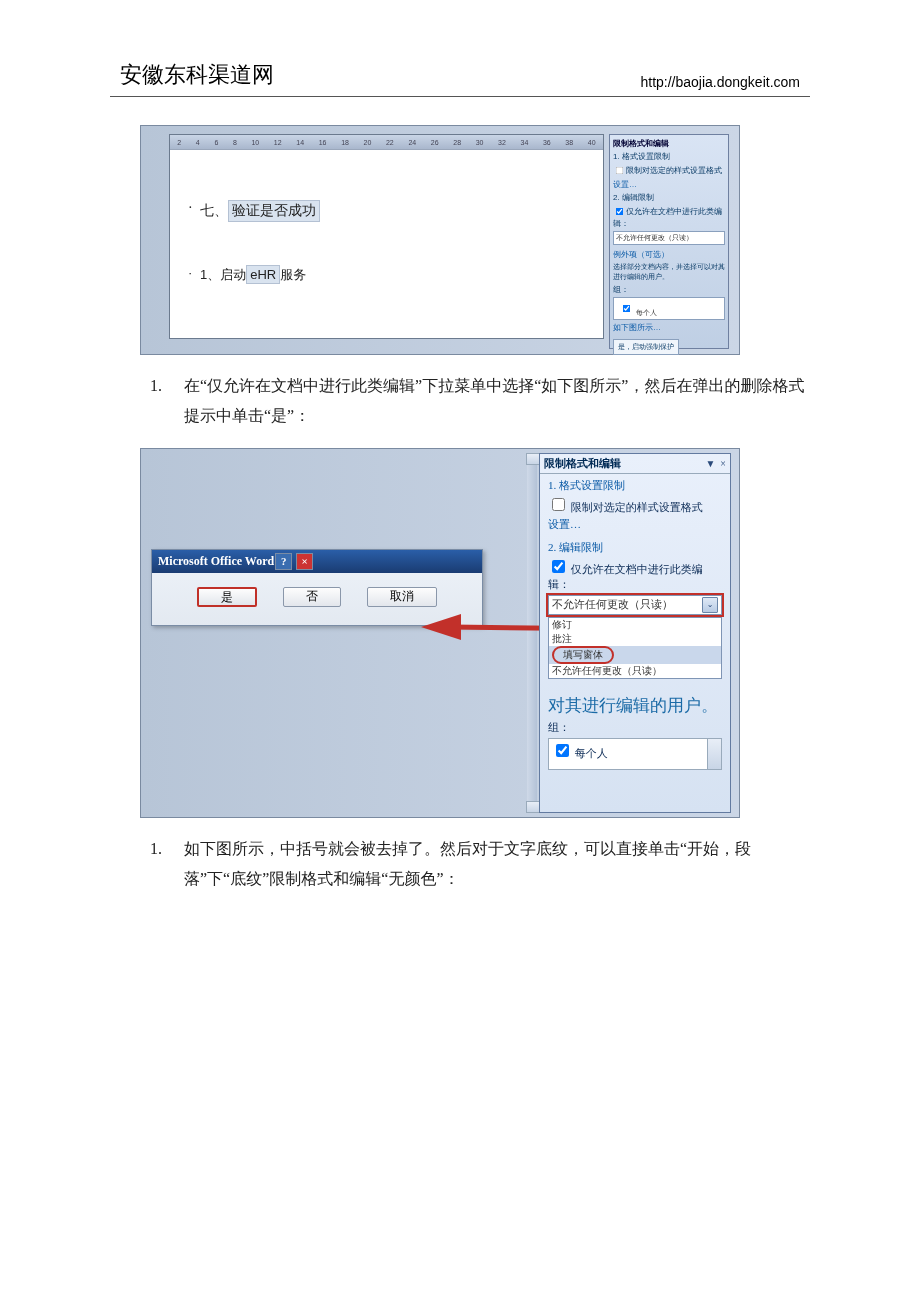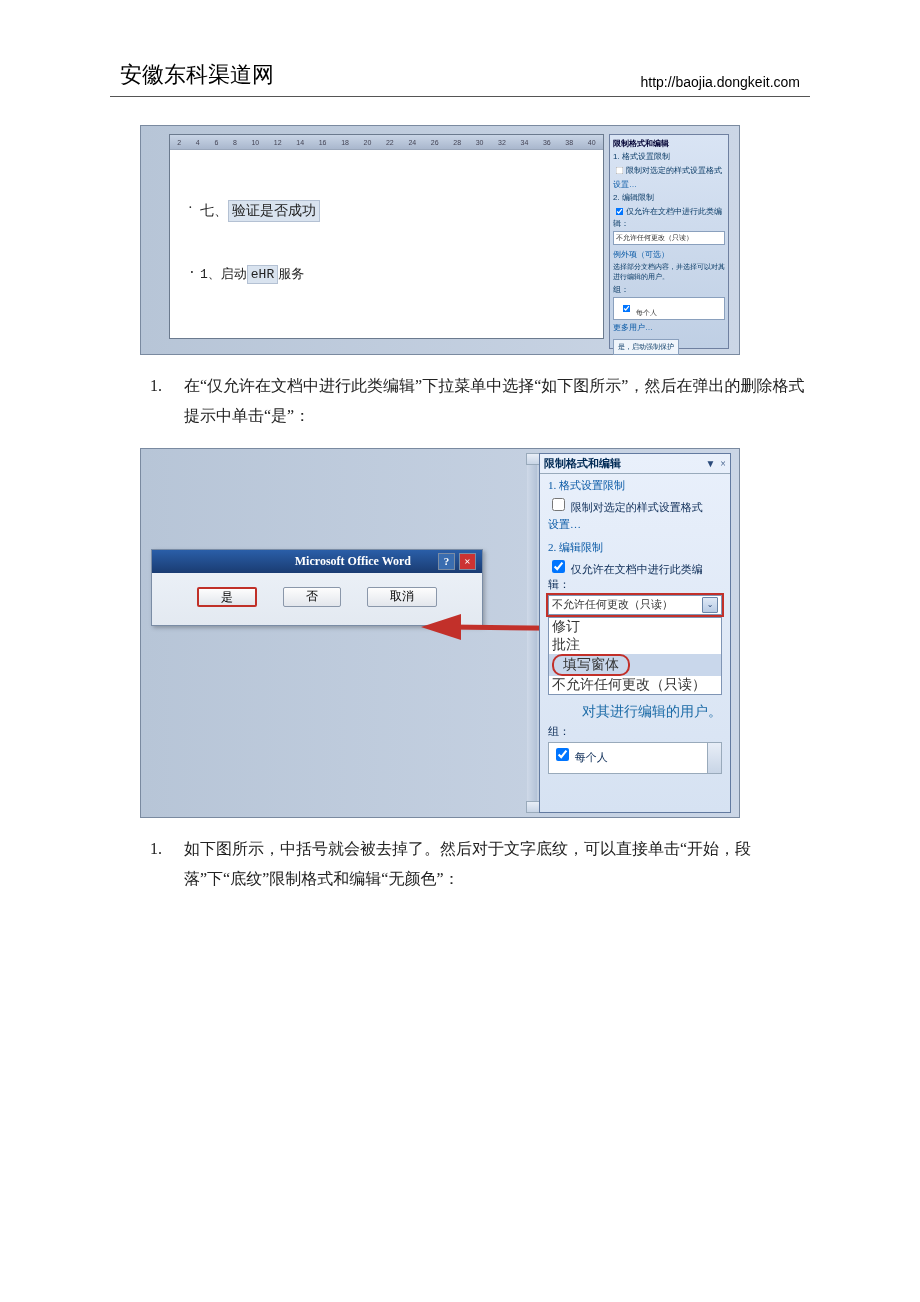--- a/index.html
+++ b/index.html
@@ -13,57 +13,57 @@
   .num-para .marker{width:34px;flex:0 0 34px;}
   .num-para .text{flex:1;}
   
   .fig{width:600px;margin:0 0 0 30px;border:1px solid #7a8aa0;background:linear-gradient(to right,#b7c5d7,#cbd6e6);position:relative;box-sizing:border-box;}
   
   .fig1{height:230px;}
   .doc-area{position:absolute;top:8px;left:8px;width:435px;height:205px;background:#fff;border:1px solid #6b7a8e;box-sizing:border-box;margin-left:20px;}
   .ruler{position:absolute;top:0;left:0;right:0;height:14px;border-bottom:1px solid #9aa7bb;background:linear-gradient(#c9d5e6,#a9b7cd);font-size:7px;color:#445;display:flex;align-items:center;justify-content:space-around;}
   .hl{display:inline-block;background:#d9e3ef;border:1px solid #b4c1d3;padding:1px 3px;}
   .doc-line1{position:absolute;top:65px;left:30px;font-size:14px;font-family:"SimSun",serif;}
-  .doc-line2{position:absolute;top:130px;left:30px;font-size:13px;font-family:Liberation Mono, monospace;}
+  .doc-line2{position:absolute;top:130px;left:30px;font-size:13px;font-family:Liberation Sans, sans-serif;}
   .doc-line1::before,.doc-line2::before{content:"·";position:absolute;left:-12px;}
   .pane-mini{position:absolute;top:8px;right:10px;width:120px;height:215px;background:linear-gradient(#d9e4f4,#bfcfe4);border:1px solid #6f80a0;font-size:8px;color:#0a3b66;box-sizing:border-box;padding:3px;}
   .pane-mini .t{font-weight:bold;color:#003;margin-bottom:2px;font-size:8px;}
   .pane-mini .row{margin:2px 0;}
   .pane-mini .row input[type=checkbox]{transform:scale(.6);vertical-align:middle;margin:0;}
   .pane-mini .dd{border:1px solid #8aa0bd;background:#fff;font-size:7px;padding:1px 2px;margin:2px 0;color:#333;width:95%;}
   .pane-mini .btn{display:inline-block;border:1px solid #8aa0bd;background:#f0f5fb;font-size:7px;padding:2px 4px;margin-top:4px;}
   
   .fig2{height:370px;margin-top:10px;}
   .dialog{position:absolute;top:100px;left:10px;width:330px;background:linear-gradient(#eef3f9,#e3e9f1);border:1px solid #7a8ca5;font-family:"SimSun",serif;font-size:12px;box-shadow:2px 2px 4px rgba(0,0,0,.25);}
-  .dialog .titlebar{background:linear-gradient(#2a5ea8,#1a3c72);color:#fff;font-weight:bold;padding:3px 6px;display:flex;align-items:center;justify-content:flex-end;font-size:12px;gap:26px;}
+  .dialog .titlebar{background:linear-gradient(#2a5ea8,#1a3c72);color:#fff;font-weight:bold;padding:3px 6px;display:flex;align-items:center;justify-content:flex-start;font-size:12px;}
   .dialog .titlebar .ctrls span{display:inline-block;width:15px;height:15px;background:#c33;color:#fff;text-align:center;line-height:15px;margin-left:1px;font-size:11px;border:1px solid #7a8ca5;}
   .dialog .titlebar .ctrls span.q{background:#3a6db0;}
   .dialog .body{padding:8px 10px;}
   .dialog .msg{margin-bottom:6px;}
   .dialog .btns{display:flex;justify-content:center;gap:26px;padding:6px 0 10px;}
   .dialog .btns button{font-size:12px;padding:0 22px;height:20px;background:linear-gradient(#fdfdfd,#e2e6ec);border:1px solid #8a97aa;border-radius:2px;}
   .dialog .btns button.hot{border:2px solid #c03028;}
   
   .arrow-wrap{position:absolute;top:163px;left:280px;width:300px;height:30px;pointer-events:none;}
   .arrow-wrap svg{width:100%;height:100%;}
   
   .pane{position:absolute;top:4px;right:8px;width:192px;height:360px;background:linear-gradient(#e9f0fb,#d6e2f2);border:1px solid #627aa0;box-sizing:border-box;font-family:"SimSun",serif;font-size:11px;color:#0a2a55;}
   .pane .titlebar{display:flex;align-items:center;justify-content:space-between;padding:2px 4px;border-bottom:1px solid #9ab;}
   .pane .titlebar b{color:#002a55;}
   .pane .sec{padding:4px 8px;}
   .pane .num{color:#0a5aa6;margin-bottom:2px;}
   .pane label{font-size:11px;}
   .pane .dd{position:relative;border:1px solid #7f95b5;background:#fff;padding:1px 3px;font-size:11px;color:#333;margin:3px 0;display:flex;justify-content:space-between;align-items:center;}
   .pane .dd .chev{width:14px;height:14px;background:linear-gradient(#dfe9f6,#b8cbe4);border:1px solid #6a85a8;border-radius:1px;display:flex;align-items:center;justify-content:center;font-size:8px;color:#2a4a7a;}
   .pane .dd.hot{box-shadow:0 0 0 2px #c2302a;}
-  .pane .optlist{position:relative;z-index:1;border:1px solid #7f95b5;background:#fff;font-size:14px;color:#333;margin-top:-1px;}
+  .pane .optlist{position:relative;z-index:1;border:1px solid #7f95b5;background:#fff;font-size:10px;color:#333;margin-top:-1px;}
   .pane .optlist div{padding:0 3px;}
   .pane .optlist .sel{background:#c9d7eb;}
   .pane .redcircle{border:2px solid #c2302a;border-radius:10px;display:inline-block;padding:0 9px;}
-  .pane .below{color:#1a6aa6;font-size:14px;line-height:1.3;margin-top:8px;text-align:right;}
+  .pane .below{color:#1a6aa6;font-size:17px;line-height:1.3;margin-top:16px;}
   .pane .userbox{border:1px solid #9ab;background:#fff;margin-top:3px;padding:2px 3px;font-size:11px;height:26px;position:relative;}
   .pane .userbox .sb{position:absolute;right:-1px;top:-1px;bottom:-1px;width:13px;background:linear-gradient(#e8eef7,#c8d5e6);border:1px solid #9ab;}
   .pane .apply{position:absolute;bottom:6px;left:8px;right:8px;font-size:10px;color:#1a6aa6;}
   .pane .apply button{display:block;margin-top:4px;font-size:11px;padding:1px 6px;background:linear-gradient(#fdfdfd,#e2e6ec);border:1px solid #8a97aa;}
   .vbar{position:absolute;top:4px;bottom:4px;right:202px;width:10px;background:linear-gradient(to right,#cfd9e8,#b3c2d7);}
   .vbar span{position:absolute;left:-1px;width:12px;height:10px;background:linear-gradient(#e8eef7,#c8d5e6);border:1px solid #9ab;}
 </style>
 </head>
 <body>
 
@@ -111,21 +111,21 @@
       <div class="row">1. 格式设置限制</div>
       <div class="row"><input type="checkbox" style=""><span>限制对选定的样式设置格式</span></div>
       <div class="row" style="color:#0a5aa6;">设置…</div>
       <div class="row">2. 编辑限制</div>
       <div class="row"><input type="checkbox" checked="" style=""><span>仅允许在文档中进行此类编辑：</span></div>
       <div class="dd">不允许任何更改（只读）</div>
       <div class="row" style="color:#0a5aa6;margin-top:4px;">例外项（可选）</div>
       <div class="row" style="font-size:7px;">选择部分文档内容，并选择可以对其进行编辑的用户。</div>
       <div class="row">组：</div>
       <div class="dd"><input type="checkbox" checked="" style="transform: scale(0.6);"><span>每个人</span></div>
-      <div class="row" style="color:#0a5aa6;">更多用户…</div>
+      <div class="row" style="color:#0a5aa6;">如下图所示…</div>
       <div class="btn">是，启动强制保护</div>
     </div>
   </div>
 
   <div class="num-para">
     <span class="marker">1.</span>
     <span class="text">在“仅允许在文档中进行此类编辑”下拉菜单中选择“如下图所示”，然后在弹出的删除格式提示中单击“是”：</span>
   </div>
 
   <div class="fig fig2">

